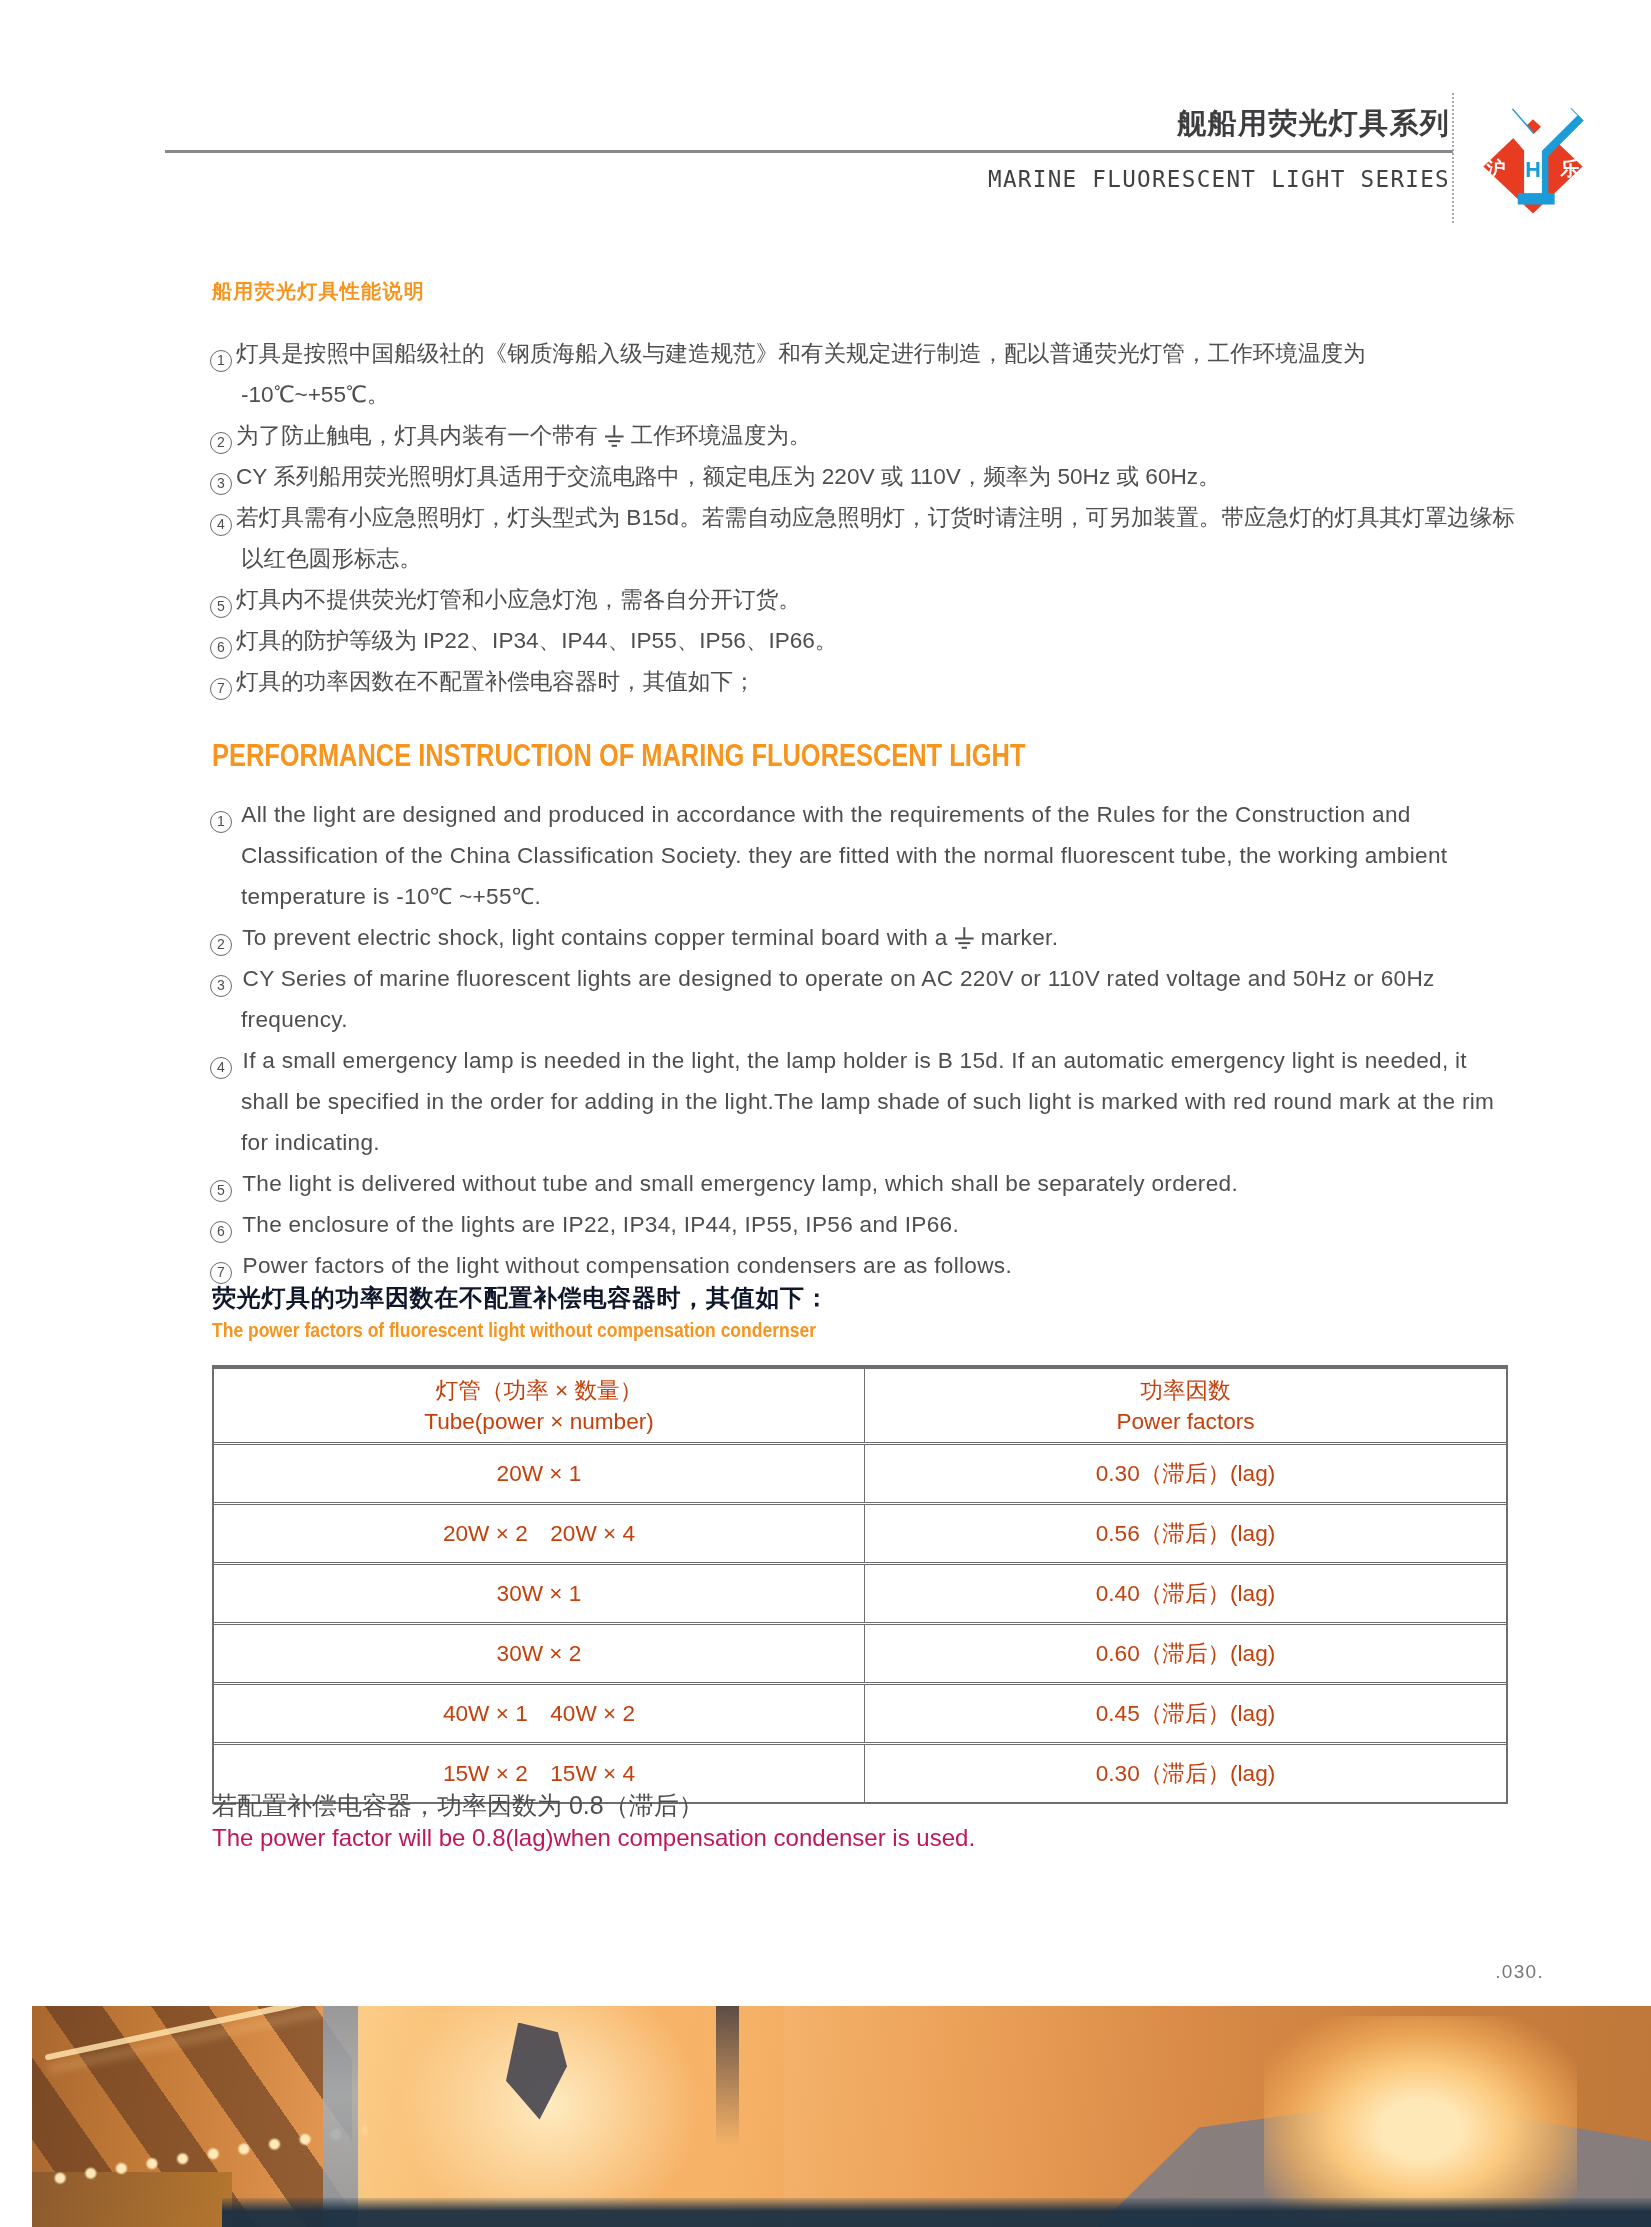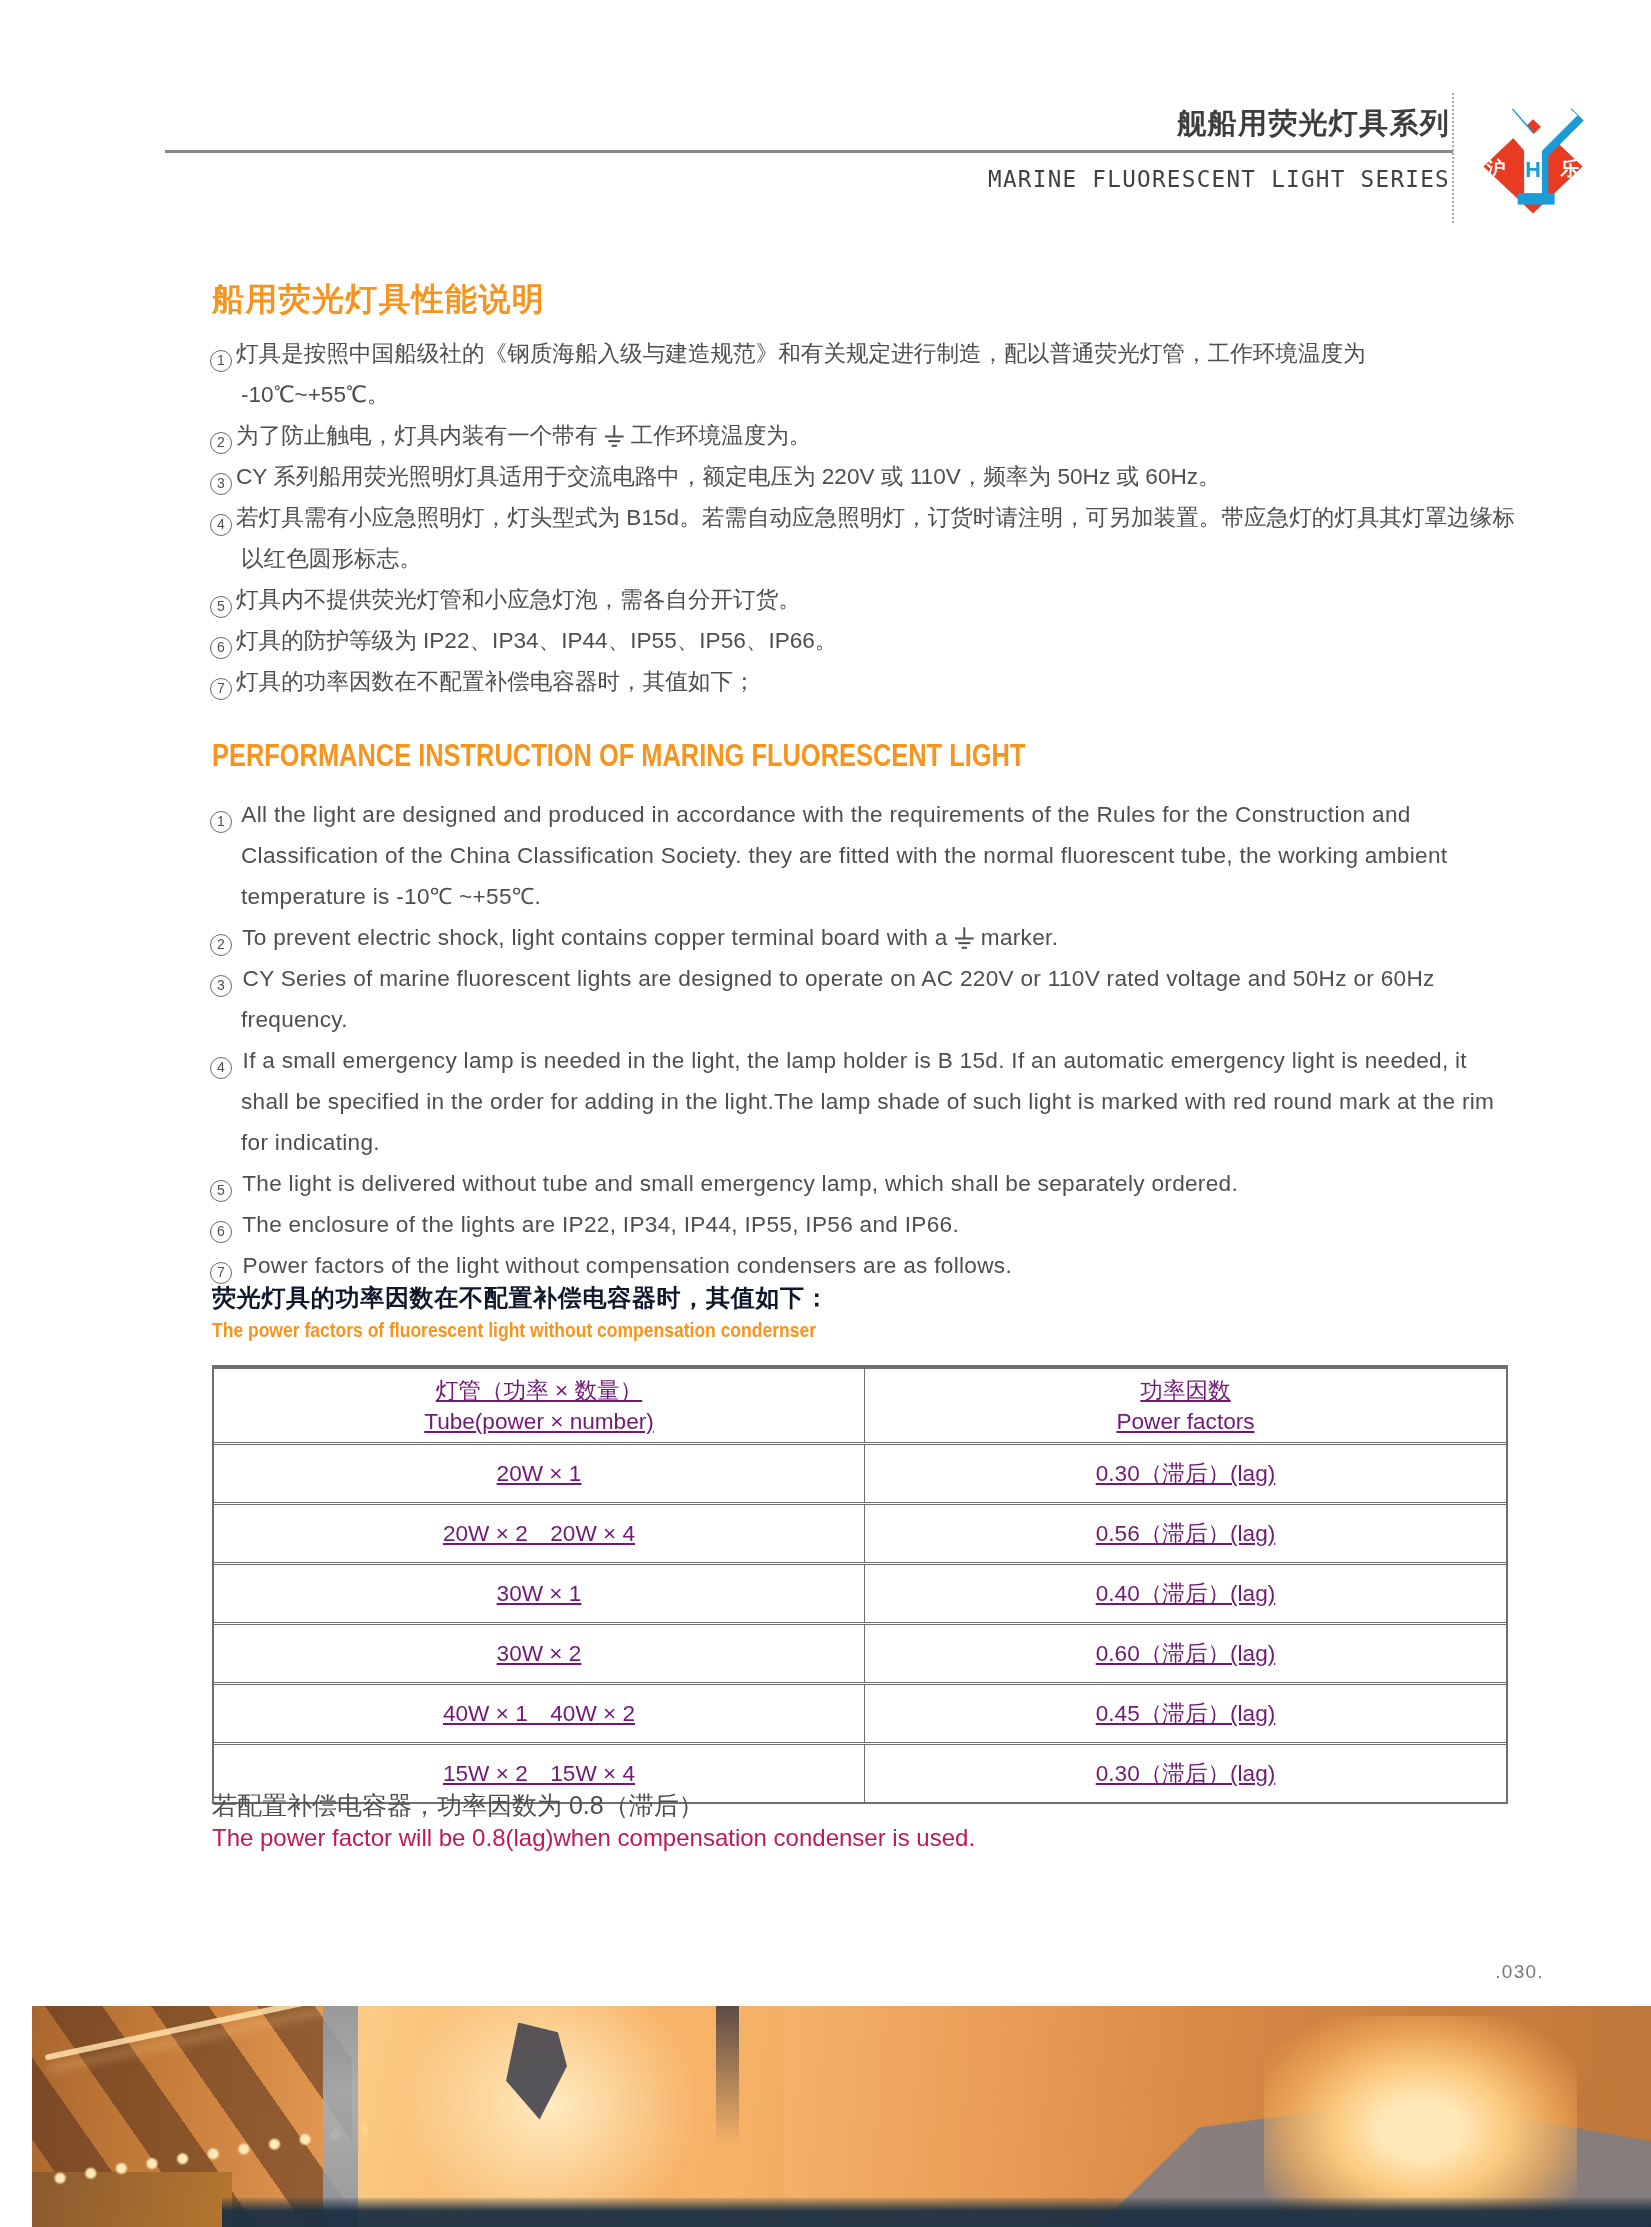--- a/index.html
+++ b/index.html
@@ -8,40 +8,40 @@
 
   
   .hdr-cn{position:absolute;top:104px;right:234px;font-size:29px;font-weight:bold;color:#3d3d3f;letter-spacing:1.3px;}
   .hdr-rule{position:absolute;top:150px;left:133px;width:1288px;height:3.3px;background:#87888b;}
   .hdr-en{position:absolute;top:166px;right:234px;font-family:"DejaVu Sans Mono",monospace;
           font-size:22.6px;color:#414143;letter-spacing:1.3px;}
   .hdr-divider{position:absolute;top:93px;left:1420px;height:130px;border-left:2px dotted #a7a9ac;}
   .logo{position:absolute;top:99px;left:1437px;width:128px;height:117px;}
 
   
-  .sec-head-cn{position:absolute;left:180px;top:278px;font-size:32px;font-weight:bold;color:#f7941e;letter-spacing:1.3px;}
+  .sec-head-cn{position:absolute;left:180px;top:278px;font-size:20px;font-weight:bold;color:#f7941e;letter-spacing:1.3px;}
   .sec-head-en{position:absolute;left:180px;top:738px;font-size:31px;font-weight:bold;color:#f7941e;
                transform:scaleX(0.82);transform-origin:left center;white-space:nowrap;letter-spacing:0px;}
   .tbl-head-cn{position:absolute;left:180px;top:1282px;font-size:24px;font-weight:bold;color:#0f172a;letter-spacing:0.7px;}
   .tbl-head-en{position:absolute;left:180px;top:1318px;font-size:20.6px;font-weight:bold;color:#f7941e;
                transform:scaleX(0.85);transform-origin:left center;white-space:nowrap;}
 
   
   .list{position:absolute;left:178px;width:1308px;}
   .list-cn{top:333px;font-size:22.6px;line-height:41px;color:#4e4e50;}
   .list-en{top:794px;font-size:22.6px;line-height:41px;color:#4e4e50;letter-spacing:0.3px;}
   .li{padding-left:31px;text-indent:-31px;}
   .cnum{display:inline-flex;align-items:center;justify-content:center;text-indent:0;
         width:22px;height:22px;border:1.3px solid #6a6b6e;border-radius:50%;
         font-size:14px;color:#4e4e50;margin-right:4px;vertical-align:-4px;box-sizing:border-box;}
   .gnd{vertical-align:-7.3px;margin:0 5.3px;}
 
   
   .pf-table{position:absolute;left:180px;top:1365px;width:1296px;box-sizing:border-box;
-            border:2px solid #6d6e71;border-top-width:4px;border-bottom-width:2.7px;font-size:22.6px;color:#701a75;text-decoration:underline;}
+            border:2px solid #6d6e71;border-top-width:4px;border-bottom-width:2.7px;font-size:22.6px;color:#c2410c;}
   .tr{display:flex;height:57px;border-top:3.3px double #6d6e71;}
   .tr.th{height:73px;border-top:none;}
   .td{display:flex;flex-direction:column;align-items:center;justify-content:center;white-space:pre-wrap;}
   .td.c1{width:650px;}
   .td.c2{flex:1;border-left:1.3px solid #6d6e71;}
   .td div{line-height:31px;}
 
   .note-cn{position:absolute;left:180px;top:1789px;font-size:25px;color:#4e4e50;}
   .note-en{position:absolute;left:180px;top:1824px;font-size:24px;color:#be185d;}
 

